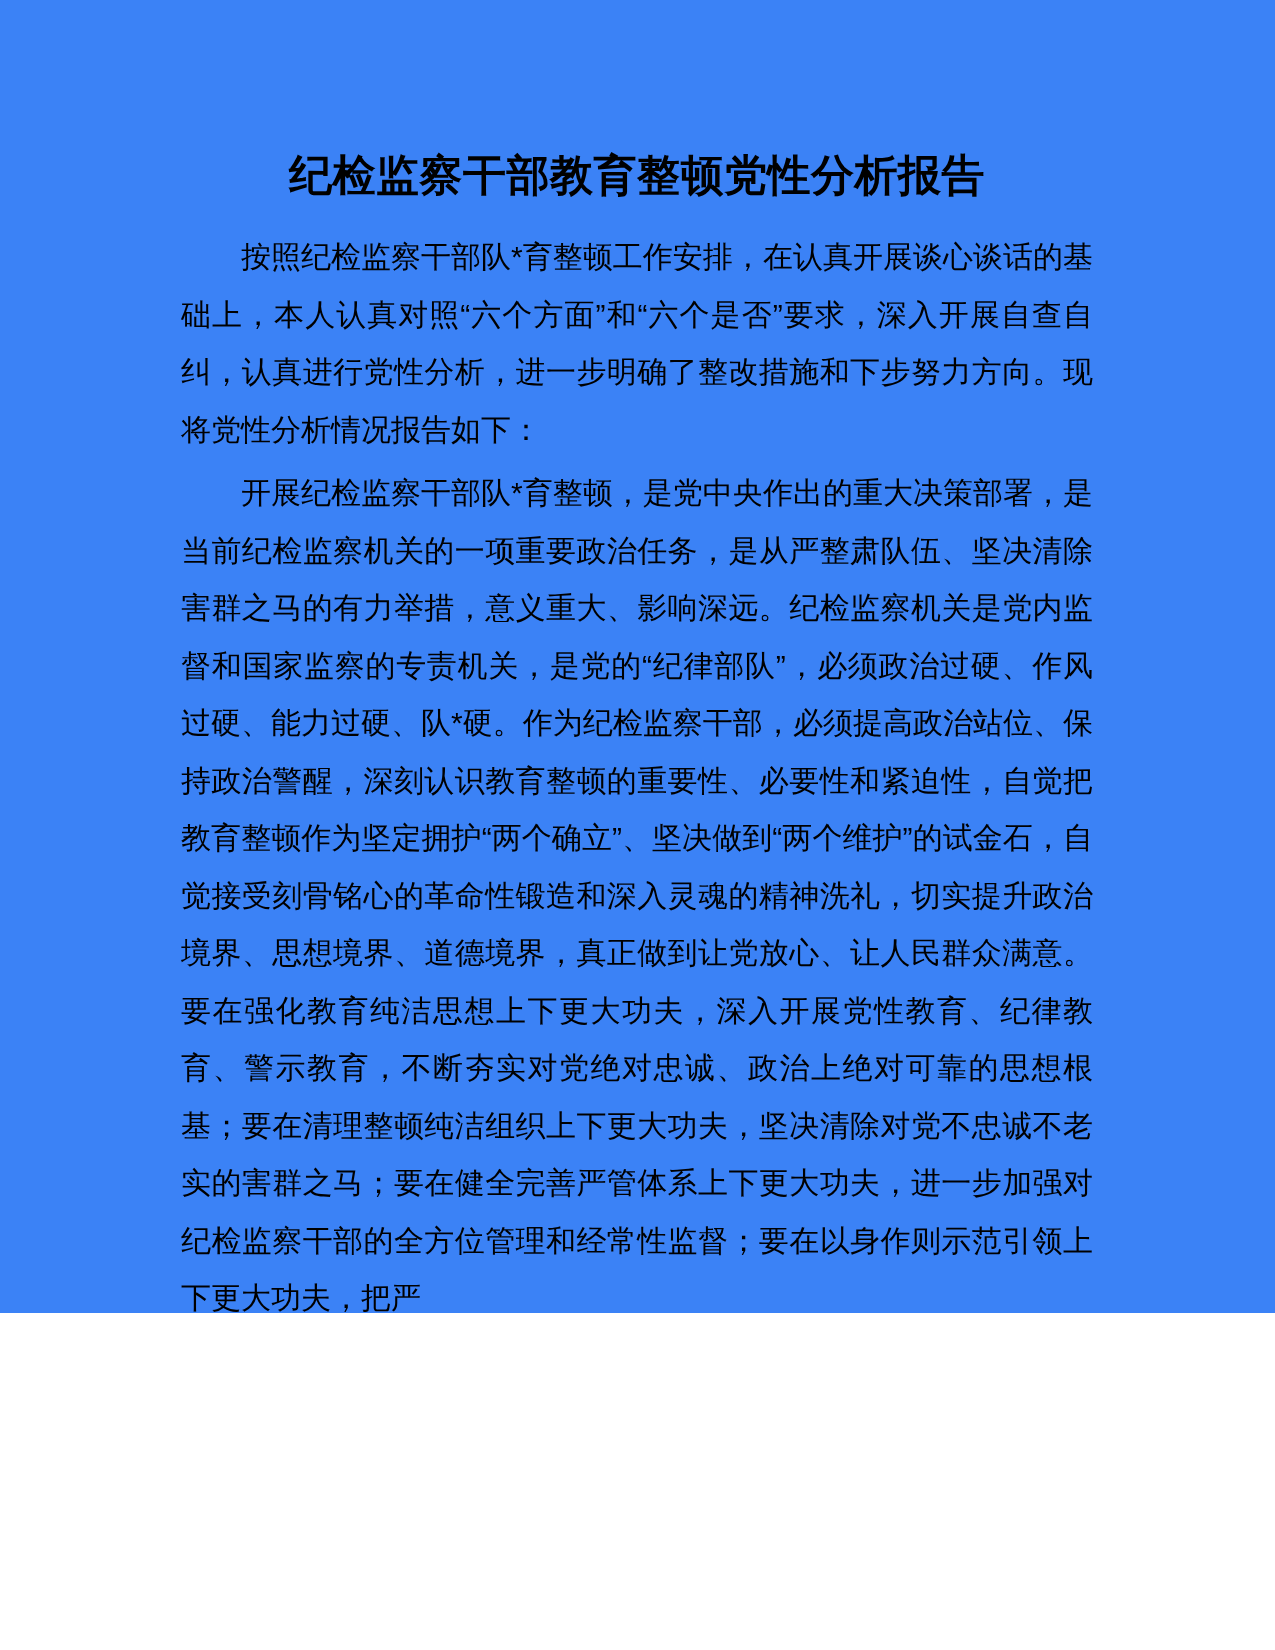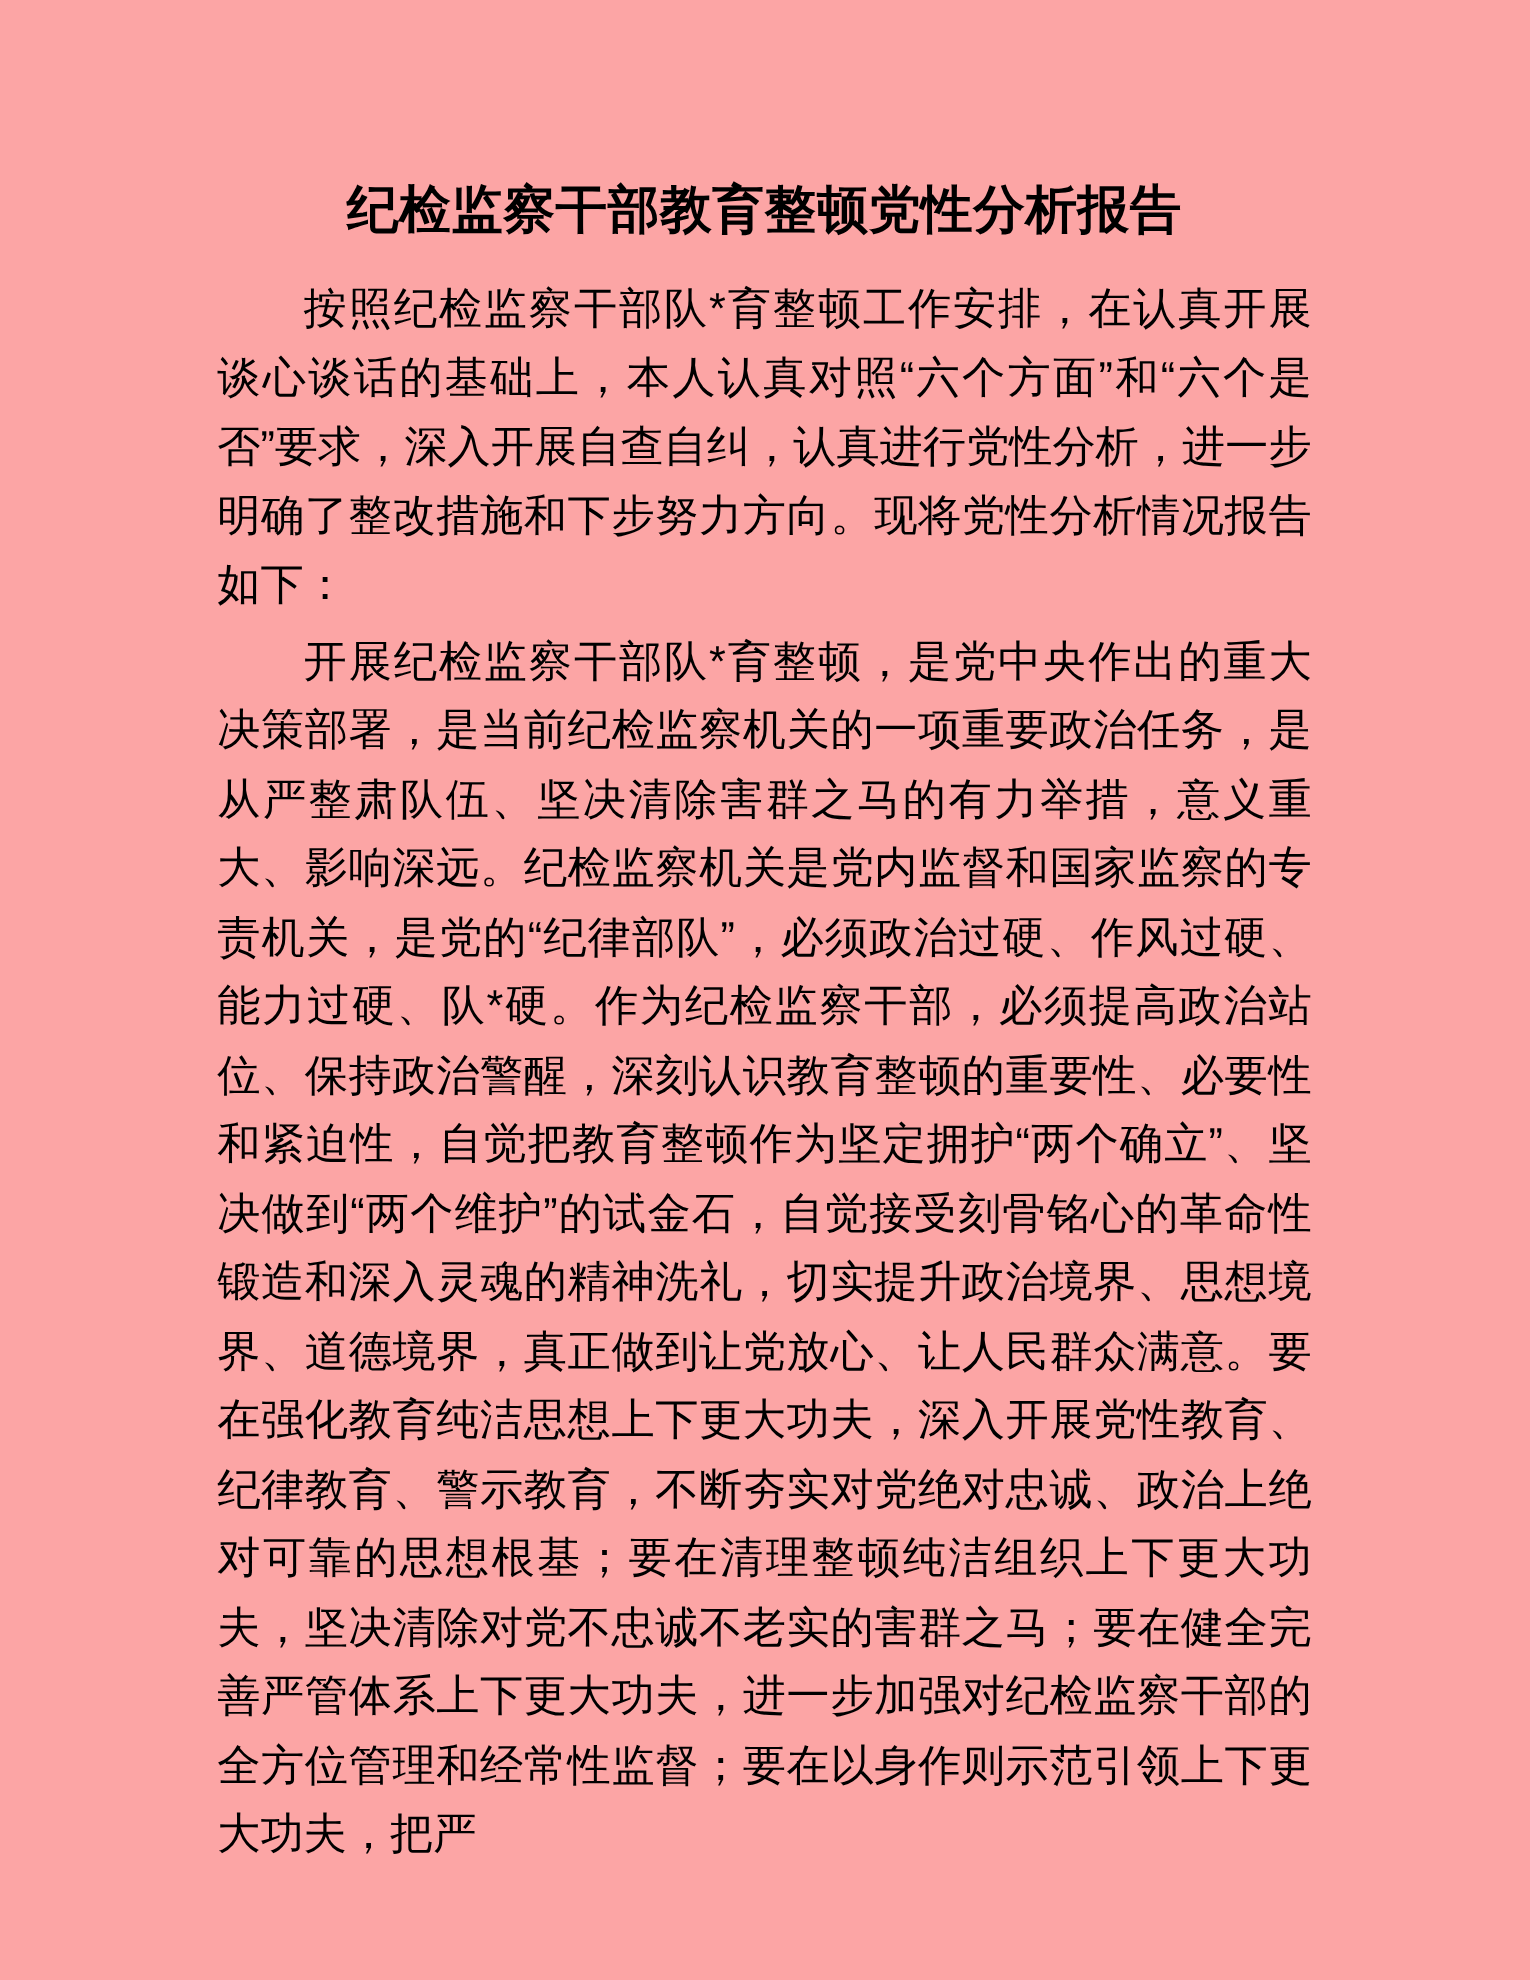--- a/index.html
+++ b/index.html
@@ -3,40 +3,40 @@
 <meta charset="utf-8">
 <style>
   html, body {
     margin: 0;
     padding: 0;
     background: #ffffff;
   }
   .page {
     position: relative;
     width: 1275px;
-    height: 1650px;
+    height: 1313px;
     margin: 0 auto;
-    background: #fca5a5;
+    background: #3b82f6;
     color: #000000;
     box-sizing: border-box;
     padding: 0 182px 0 181px;
     overflow: hidden;
     font-family: "Liberation Sans", "DejaVu Sans", sans-serif;
   }
   .doc-title {
     margin: 142px 0 0 0;
     font-size: 43px;
     font-weight: 700;
     line-height: 66px;
     text-align: center;
     letter-spacing: 0.5px;
   }
   .body-para {
     margin: 0;
-    font-size: 36px;
+    font-size: 30px;
     line-height: 57.5px;
     text-align: justify;
     text-justify: inter-character;
     text-indent: 2em;
     word-break: break-all;
     overflow-wrap: break-word;
   }
   .para-intro {
     margin-top: 20px;
   }

